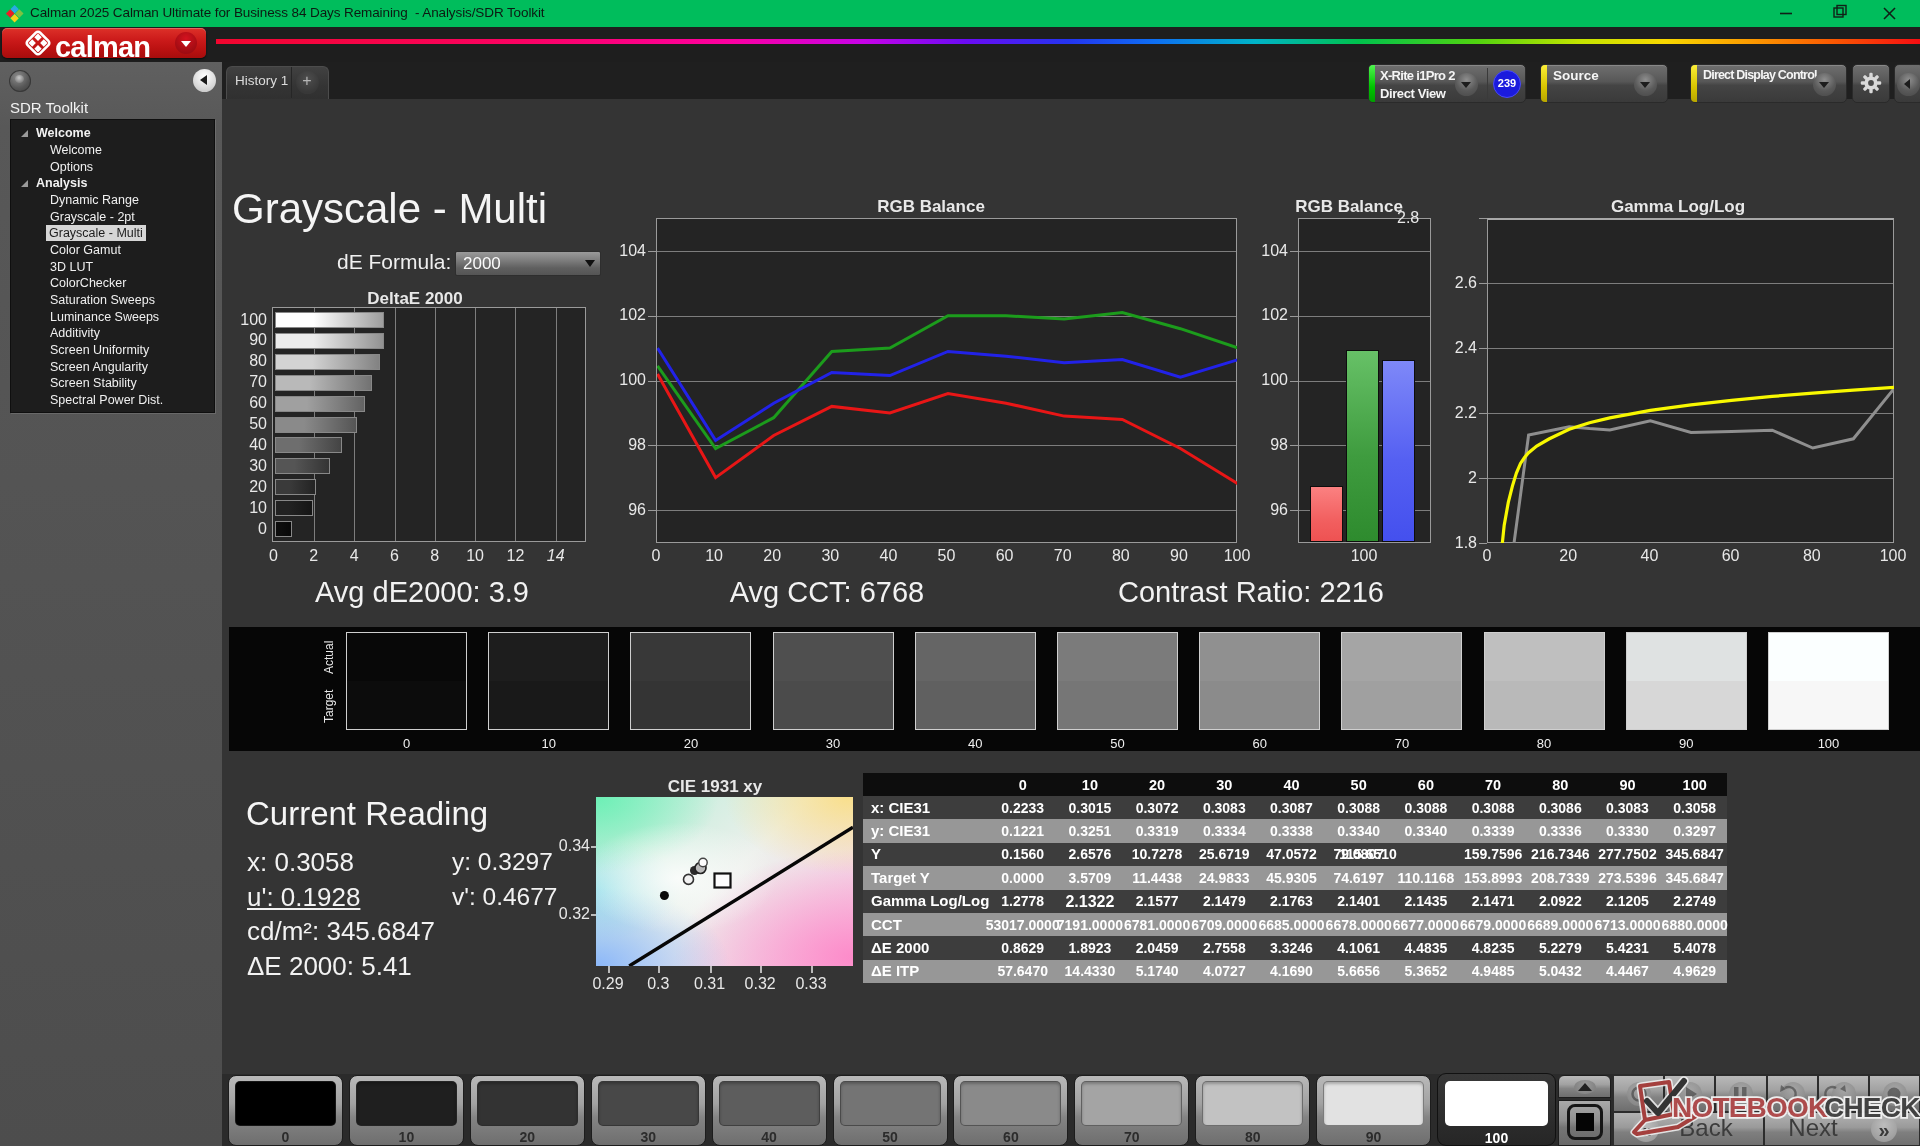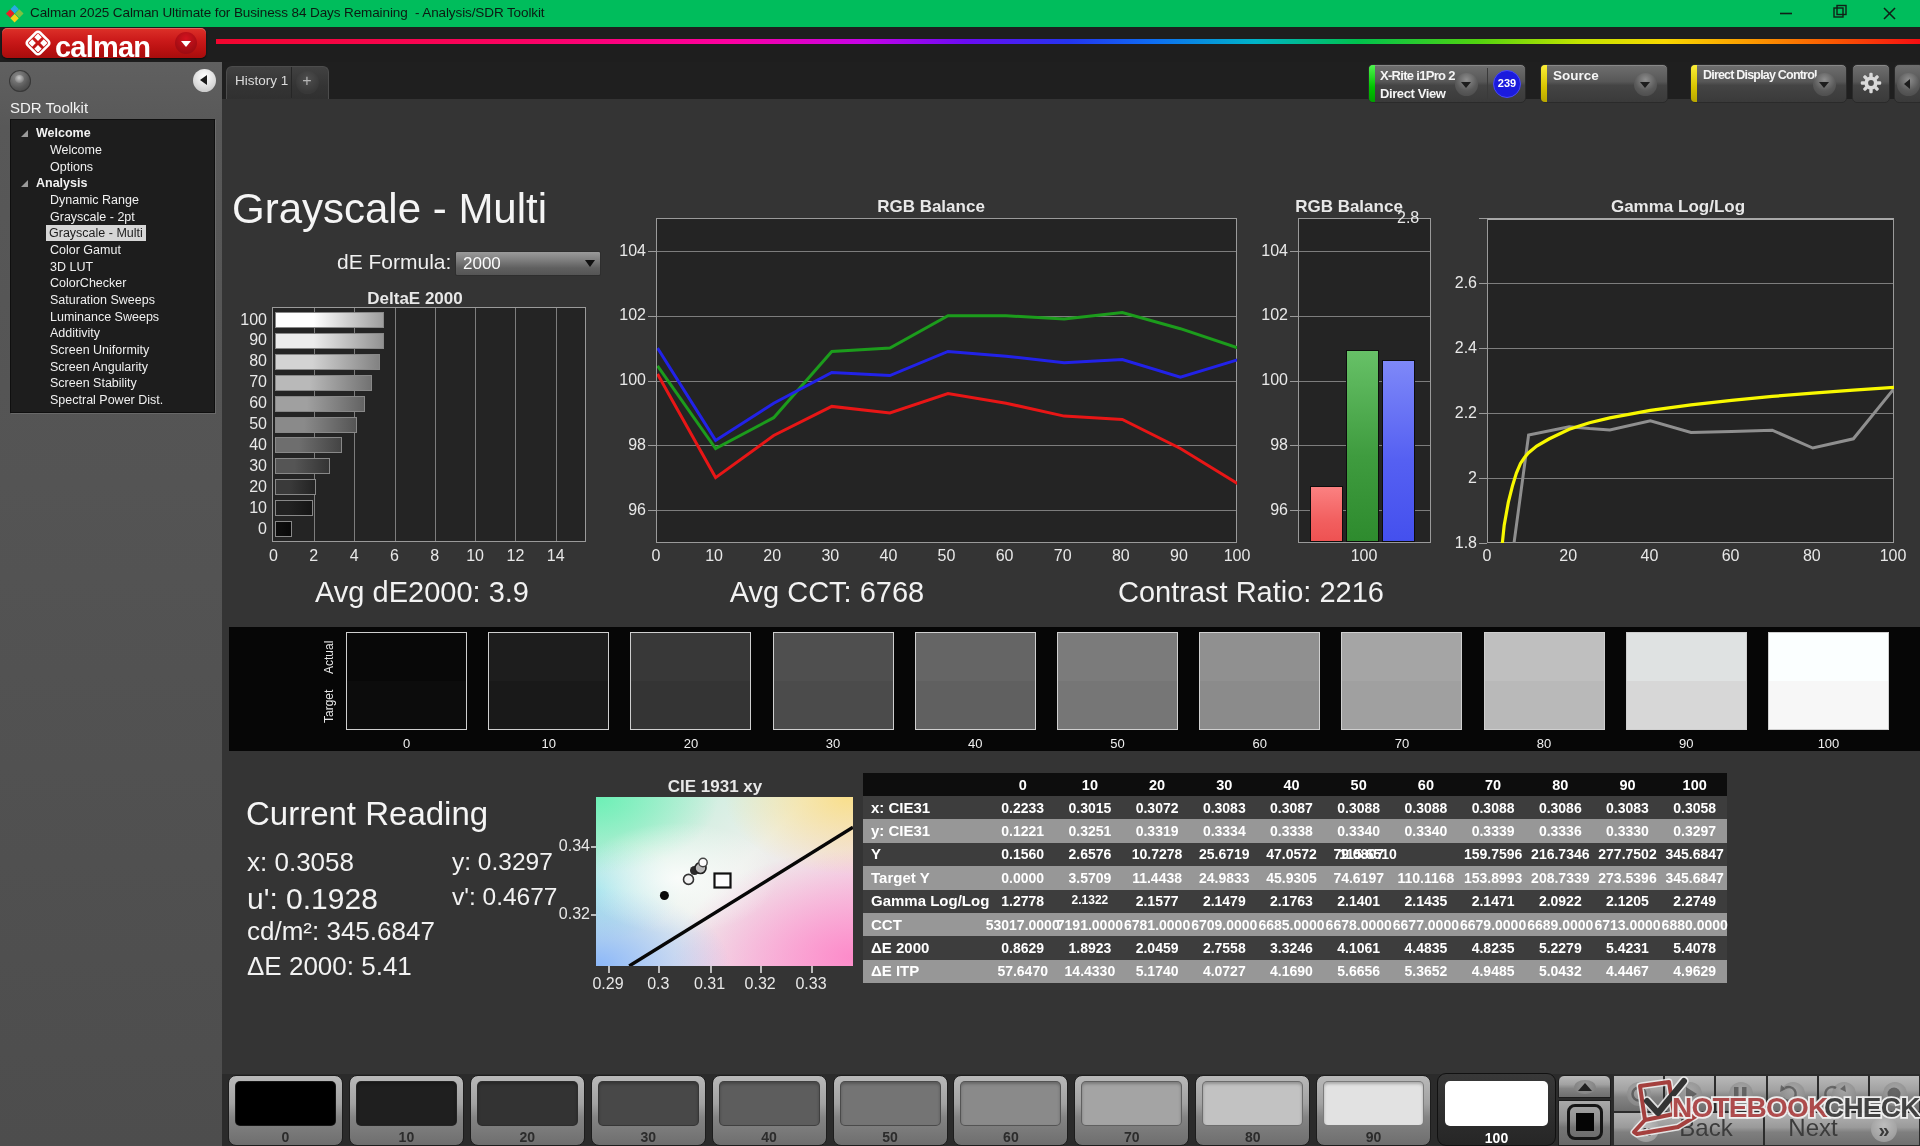--- a/index.html
+++ b/index.html
@@ -143,21 +143,21 @@
 <div class="a" style="left:187px;top:477.7px;width:80px;text-align:right;font-size:16px;color:#e8e8e8;">20</div>
 <div class="a" style="left:187px;top:498.6px;width:80px;text-align:right;font-size:16px;color:#e8e8e8;">10</div>
 <div class="a" style="left:187px;top:519.5px;width:80px;text-align:right;font-size:16px;color:#e8e8e8;">0</div>
 <div class="a" style="left:73.5px;top:547px;width:400px;text-align:center;font-size:16px;color:#e8e8e8;">0</div>
 <div class="a" style="left:113.82px;top:547px;width:400px;text-align:center;font-size:16px;color:#e8e8e8;">2</div>
 <div class="a" style="left:154.14px;top:547px;width:400px;text-align:center;font-size:16px;color:#e8e8e8;">4</div>
 <div class="a" style="left:194.46000000000004px;top:547px;width:400px;text-align:center;font-size:16px;color:#e8e8e8;">6</div>
 <div class="a" style="left:234.77999999999997px;top:547px;width:400px;text-align:center;font-size:16px;color:#e8e8e8;">8</div>
 <div class="a" style="left:275.1px;top:547px;width:400px;text-align:center;font-size:16px;color:#e8e8e8;">10</div>
 <div class="a" style="left:315.4200000000001px;top:547px;width:400px;text-align:center;font-size:16px;color:#e8e8e8;">12</div>
-<div class="a" style="left:355.74px;top:547px;width:400px;text-align:center;font-size:16px;color:#e8e8e8;">14</div>
+<div class="a" style="left:355.74px;top:547px;width:400px;text-align:center;font-size:16px;color:#e8e8e8;font-style:italic;">14</div>
 <div class="a" style="left:222px;top:576px;width:400px;text-align:center;font-size:29px;color:#f2f2f2;">Avg dE2000: 3.9</div>
 <div class="a" style="left:731px;top:197px;width:400px;text-align:center;font-size:17px;color:#e8e8e8;font-weight:700;">RGB Balance</div>
 <div class="a" style="left:656px;top:218px;width:581px;height:325px;background:#242424;border:1px solid #9a9a9a;"></div>
 <div class="a" style="left:657px;top:510.0px;width:579px;height:1px;background:#7d7d7d;"></div>
 <div class="a" style="left:566px;top:500.5px;width:80px;text-align:right;font-size:16px;color:#e8e8e8;">96</div>
 <div class="a" style="left:648px;top:510.0px;width:8px;height:1px;background:#9a9a9a;"></div>
 <div class="a" style="left:657px;top:445.2px;width:579px;height:1px;background:#7d7d7d;"></div>
 <div class="a" style="left:566px;top:435.75px;width:80px;text-align:right;font-size:16px;color:#e8e8e8;">98</div>
 <div class="a" style="left:648px;top:445.2px;width:8px;height:1px;background:#9a9a9a;"></div>
 <div class="a" style="left:657px;top:380.5px;width:579px;height:1px;background:#7d7d7d;"></div>
@@ -257,21 +257,21 @@
 <div class="a" style="left:1201.8999999999999px;top:736px;width:400px;text-align:center;font-size:13px;color:#f0f0f0;">70</div>
 <div class="a" style="left:1483.6px;top:632px;width:121px;height:98px;border:1px solid #cfcfcf;background:linear-gradient(180deg,#bfbfbf 0%,#bfbfbf 50%,#b9b9b9 50%,#b9b9b9 100%);"></div>
 <div class="a" style="left:1344.1px;top:736px;width:400px;text-align:center;font-size:13px;color:#f0f0f0;">80</div>
 <div class="a" style="left:1625.8px;top:632px;width:121px;height:98px;border:1px solid #cfcfcf;background:linear-gradient(180deg,#dfe2e2 0%,#dfe2e2 50%,#d7d7d7 50%,#d7d7d7 100%);"></div>
 <div class="a" style="left:1486.3px;top:736px;width:400px;text-align:center;font-size:13px;color:#f0f0f0;">90</div>
 <div class="a" style="left:1768.0px;top:632px;width:121px;height:98px;border:1px solid #cfcfcf;background:linear-gradient(180deg,#fbffff 0%,#fbffff 50%,#f7f7f7 50%,#f7f7f7 100%);"></div>
 <div class="a" style="left:1628.5px;top:736px;width:400px;text-align:center;font-size:13px;color:#f0f0f0;">100</div>
 <div class="a" style="left:246px;top:795px;font-size:33px;color:#f5f5f5;">Current Reading</div>
 <div class="a" style="left:247px;top:847px;font-size:26px;color:#f2f2f2;">x: 0.3058</div>
 <div class="a" style="left:452px;top:848px;font-size:24.5px;color:#f2f2f2;">y: 0.3297</div>
-<div class="a" style="left:247px;top:882px;font-size:30px;color:#f2f2f2;">u': 0.1928</div>
+<div class="a" style="left:247px;top:882px;font-size:26px;color:#f2f2f2;text-decoration:underline;">u': 0.1928</div>
 <div class="a" style="left:452px;top:883px;font-size:24.5px;color:#f2f2f2;">v': 0.4677</div>
 <div class="a" style="left:247px;top:916px;font-size:26px;color:#f2f2f2;">cd/m²: 345.6847</div>
 <div class="a" style="left:247px;top:951px;font-size:26px;color:#f2f2f2;">ΔE 2000: 5.41</div>
 <div class="a" style="left:515px;top:777px;width:400px;text-align:center;font-size:17px;color:#e8e8e8;font-weight:700;">CIE 1931 xy</div>
 <div class="a" style="left:596px;top:797px;width:257px;height:169px;background:radial-gradient(70% 60% at 32% 48%, rgba(252,253,252,0.9) 0%, rgba(252,253,252,0) 55%),radial-gradient(95% 90% at 0% 0%, rgba(105,240,180,0.95) 0%, rgba(105,240,180,0) 50%),radial-gradient(100% 95% at 98% 0%, rgba(250,222,130,0.9) 0%, rgba(250,222,130,0) 48%),radial-gradient(100% 90% at 0% 100%, rgba(135,180,250,0.95) 0%, rgba(135,180,250,0) 52%),radial-gradient(60% 55% at 0% 55%, rgba(150,225,240,0.8) 0%, rgba(150,225,240,0) 55%),radial-gradient(120% 110% at 100% 95%, rgba(253,135,200,0.95) 0%, rgba(253,135,200,0) 58%),linear-gradient(135deg,#b2ecd4 0%,#edf0ec 50%,#f6cfe6 100%);"></div>
 <svg class="a" style="left:596px;top:797px" width="257" height="169" viewBox="0 0 257 169">
       <line x1="33.2" y1="169" x2="257" y2="30.2" stroke="#070707" stroke-width="3.4"></line>
       <circle cx="68.4" cy="98.5" r="4.5" fill="#0a0a0a"></circle>
       <circle cx="92.5" cy="82.4" r="5" fill="#f2f2f2" stroke="#333" stroke-width="1.6"></circle>
       <circle cx="98.5" cy="73.5" r="4.5" fill="#2a2a2a"></circle>
@@ -353,21 +353,21 @@
 <div class="a" style="left:1091.5px;top:869.7px;width:400px;text-align:center;font-size:14px;color:#fff;font-weight:700;">45.9305</div>
 <div class="a" style="left:1158.7px;top:869.7px;width:400px;text-align:center;font-size:14px;color:#fff;font-weight:700;">74.6197</div>
 <div class="a" style="left:1225.9px;top:869.7px;width:400px;text-align:center;font-size:14px;color:#fff;font-weight:700;">110.1168</div>
 <div class="a" style="left:1293.1000000000001px;top:869.7px;width:400px;text-align:center;font-size:14px;color:#fff;font-weight:700;">153.8993</div>
 <div class="a" style="left:1360.3000000000002px;top:869.7px;width:400px;text-align:center;font-size:14px;color:#fff;font-weight:700;">208.7339</div>
 <div class="a" style="left:1427.5px;top:869.7px;width:400px;text-align:center;font-size:14px;color:#fff;font-weight:700;">273.5396</div>
 <div class="a" style="left:1494.7px;top:869.7px;width:400px;text-align:center;font-size:14px;color:#fff;font-weight:700;">345.6847</div>
 <div class="a" style="left:863px;top:889.6px;width:864px;height:23.4px;background:#3d3d3d;"></div>
 <div class="a" style="left:871px;top:892.1px;font-size:15px;color:#fff;font-weight:700;">Gamma Log/Log</div>
 <div class="a" style="left:822.7px;top:893.1px;width:400px;text-align:center;font-size:14px;color:#fff;font-weight:700;">1.2778</div>
-<div class="a" style="left:889.9000000000001px;top:893.1px;width:400px;text-align:center;font-size:12px;color:#fff;font-weight:700;">2.1322</div>
+<div class="a" style="left:889.9000000000001px;top:893.1px;width:400px;text-align:center;font-size:16px;color:#fff;font-weight:700;">2.1322</div>
 <div class="a" style="left:957.1000000000001px;top:893.1px;width:400px;text-align:center;font-size:14px;color:#fff;font-weight:700;">2.1577</div>
 <div class="a" style="left:1024.3000000000002px;top:893.1px;width:400px;text-align:center;font-size:14px;color:#fff;font-weight:700;">2.1479</div>
 <div class="a" style="left:1091.5px;top:893.1px;width:400px;text-align:center;font-size:14px;color:#fff;font-weight:700;">2.1763</div>
 <div class="a" style="left:1158.7px;top:893.1px;width:400px;text-align:center;font-size:14px;color:#fff;font-weight:700;">2.1401</div>
 <div class="a" style="left:1225.9px;top:893.1px;width:400px;text-align:center;font-size:14px;color:#fff;font-weight:700;">2.1435</div>
 <div class="a" style="left:1293.1000000000001px;top:893.1px;width:400px;text-align:center;font-size:14px;color:#fff;font-weight:700;">2.1471</div>
 <div class="a" style="left:1360.3000000000002px;top:893.1px;width:400px;text-align:center;font-size:14px;color:#fff;font-weight:700;">2.0922</div>
 <div class="a" style="left:1427.5px;top:893.1px;width:400px;text-align:center;font-size:14px;color:#fff;font-weight:700;">2.1205</div>
 <div class="a" style="left:1494.7px;top:893.1px;width:400px;text-align:center;font-size:14px;color:#fff;font-weight:700;">2.2749</div>
 <div class="a" style="left:863px;top:913.0px;width:864px;height:23.4px;background:#979797;"></div>

